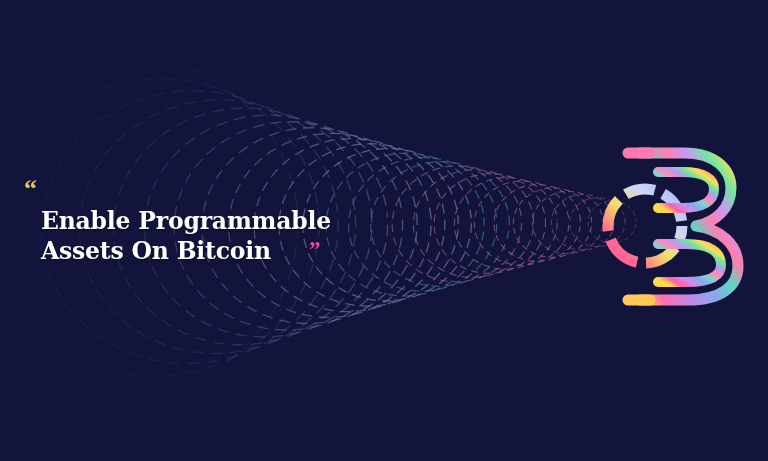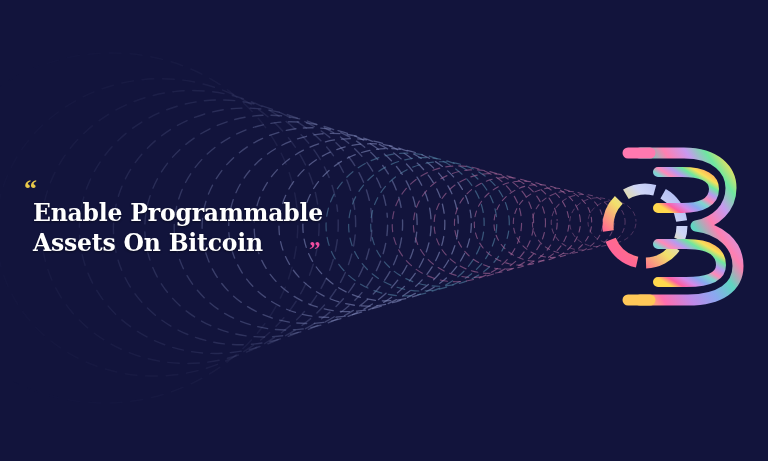--- a/index.html
+++ b/index.html
@@ -50,21 +50,21 @@
     font-size: 23px;
     font-weight: bold;
     line-height: 1;
     color: #ef4da0;
     letter-spacing: -1px;
   }
   #headline {
     position: absolute;
     left: 0;
     top: 28px;
-    margin: 0;
+    margin: 8px;
     color: #ffffff;
     font-family: "DejaVu Serif", "Liberation Serif", serif;
     font-size: 23.5px;
     font-weight: bold;
     line-height: 1.29;
     letter-spacing: -0.2px;
     white-space: pre-line;
     text-shadow: 0 1px 2px rgba(8,9,28,0.85);
   }
 

